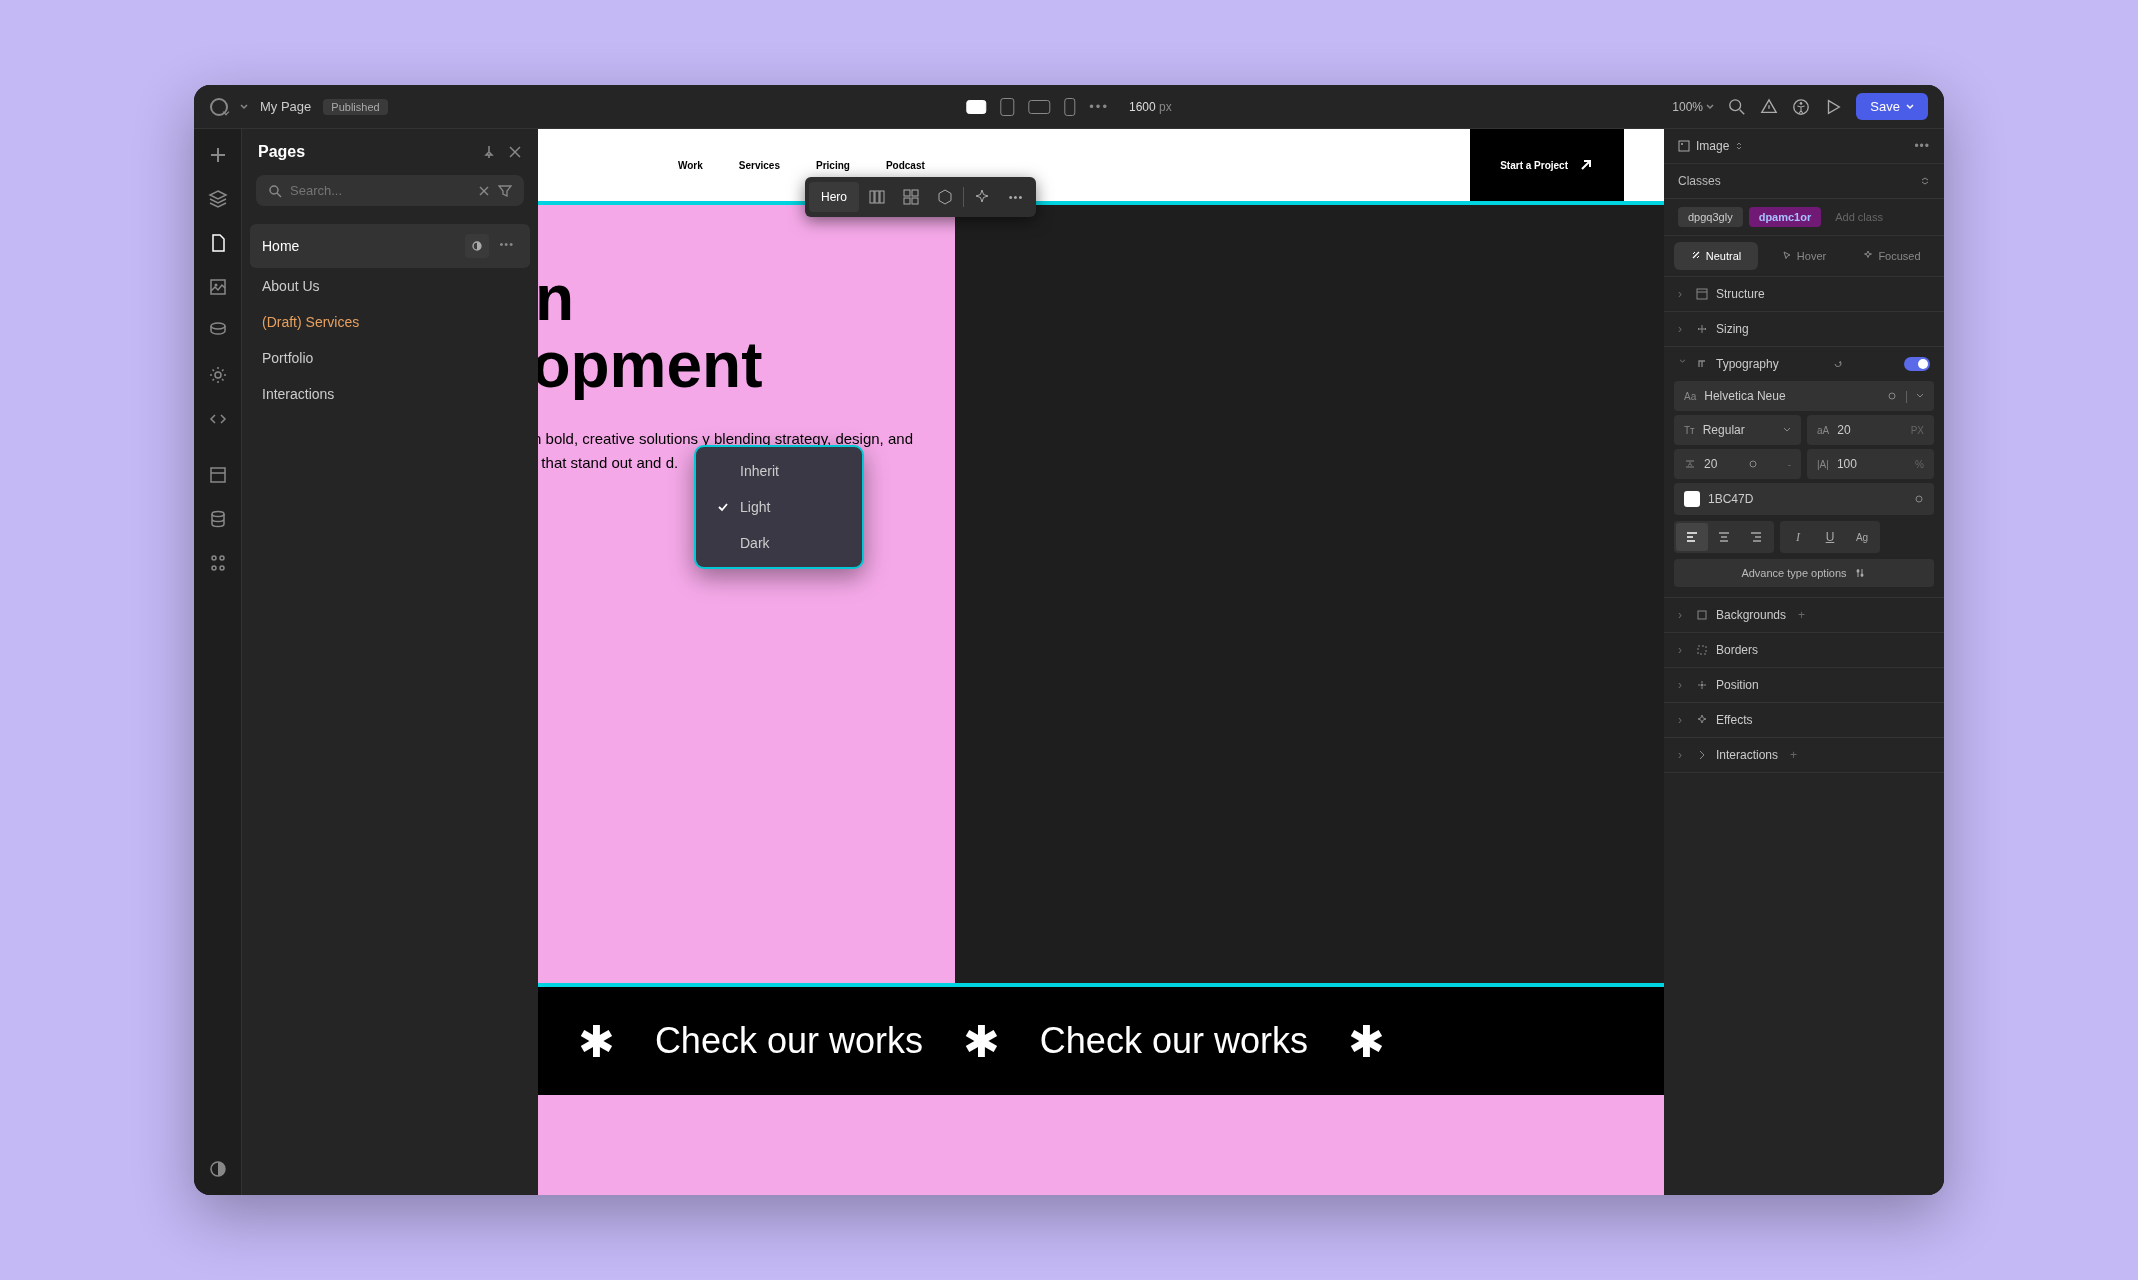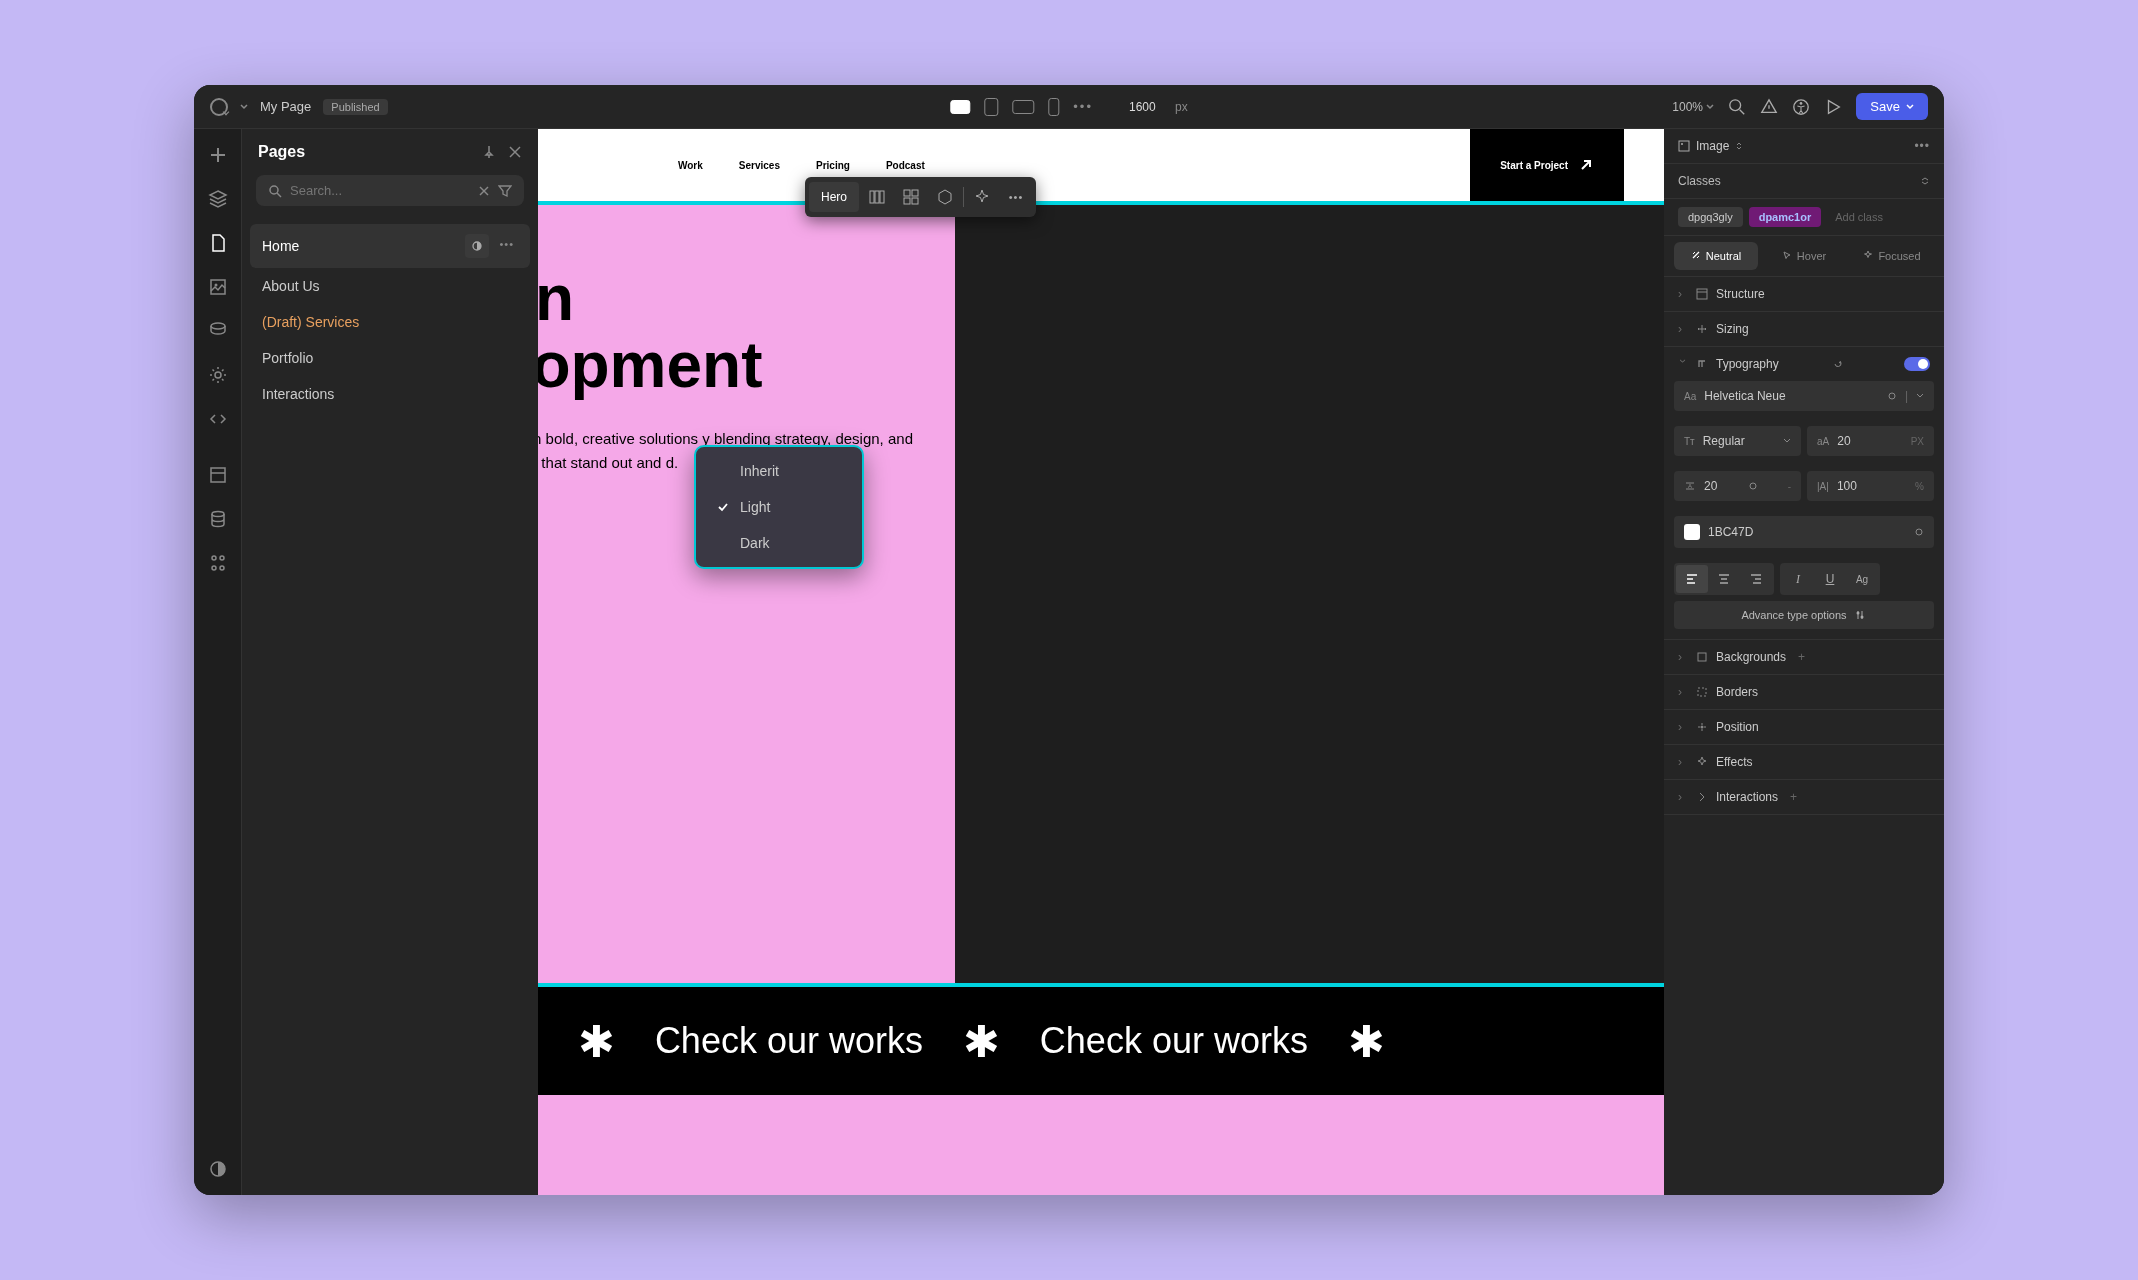--- a/index.html
+++ b/index.html
@@ -70,21 +70,21 @@
   width: 20px; height: 14px;
   border: 1.5px solid #888;
   border-radius: 3px;
   cursor: pointer;
 }
 .device-icon.active { background: #fff; border-color: #fff; }
 .device-icon.tablet { width: 14px; height: 18px; }
 .device-icon.landscape { width: 22px; height: 14px; }
 .device-icon.mobile { width: 11px; height: 18px; }
 .breakpoint-text { color: #888; font-size: 12px; }
-.breakpoint-text span { color: #ddd; font-weight: 500; margin-left: 16px; }
+.breakpoint-text span { color: #ddd; font-weight: 500; }
 .topbar-right {
   position: absolute;
   right: 16px;
   display: flex;
   align-items: center;
   gap: 14px;
 }
 .zoom-text { color: #bbb; font-size: 12px; }
 .icon-btn { width: 18px; height: 18px; cursor: pointer; color: #aaa; }
 .save-btn {
@@ -441,21 +441,21 @@
   gap: 8px;
   cursor: pointer;
 }
 .accordion .chevron { color: #666; width: 10px; }
 .chevron.down { transform: rotate(90deg); }
 .typography-body { padding: 0 10px 10px; border-bottom: 1px solid #333; }
 .font-row {
   background: #333;
   border-radius: 4px;
   padding: 8px 10px;
-  margin-bottom: 15px;
+  margin-bottom: 4px;
   display: flex;
   align-items: center;
   gap: 8px;
 }
 .font-row.split { padding: 0; background: transparent; gap: 6px; }
 .font-half {
   flex: 1;
   background: #333;
   border-radius: 4px;
   padding: 8px 10px;

